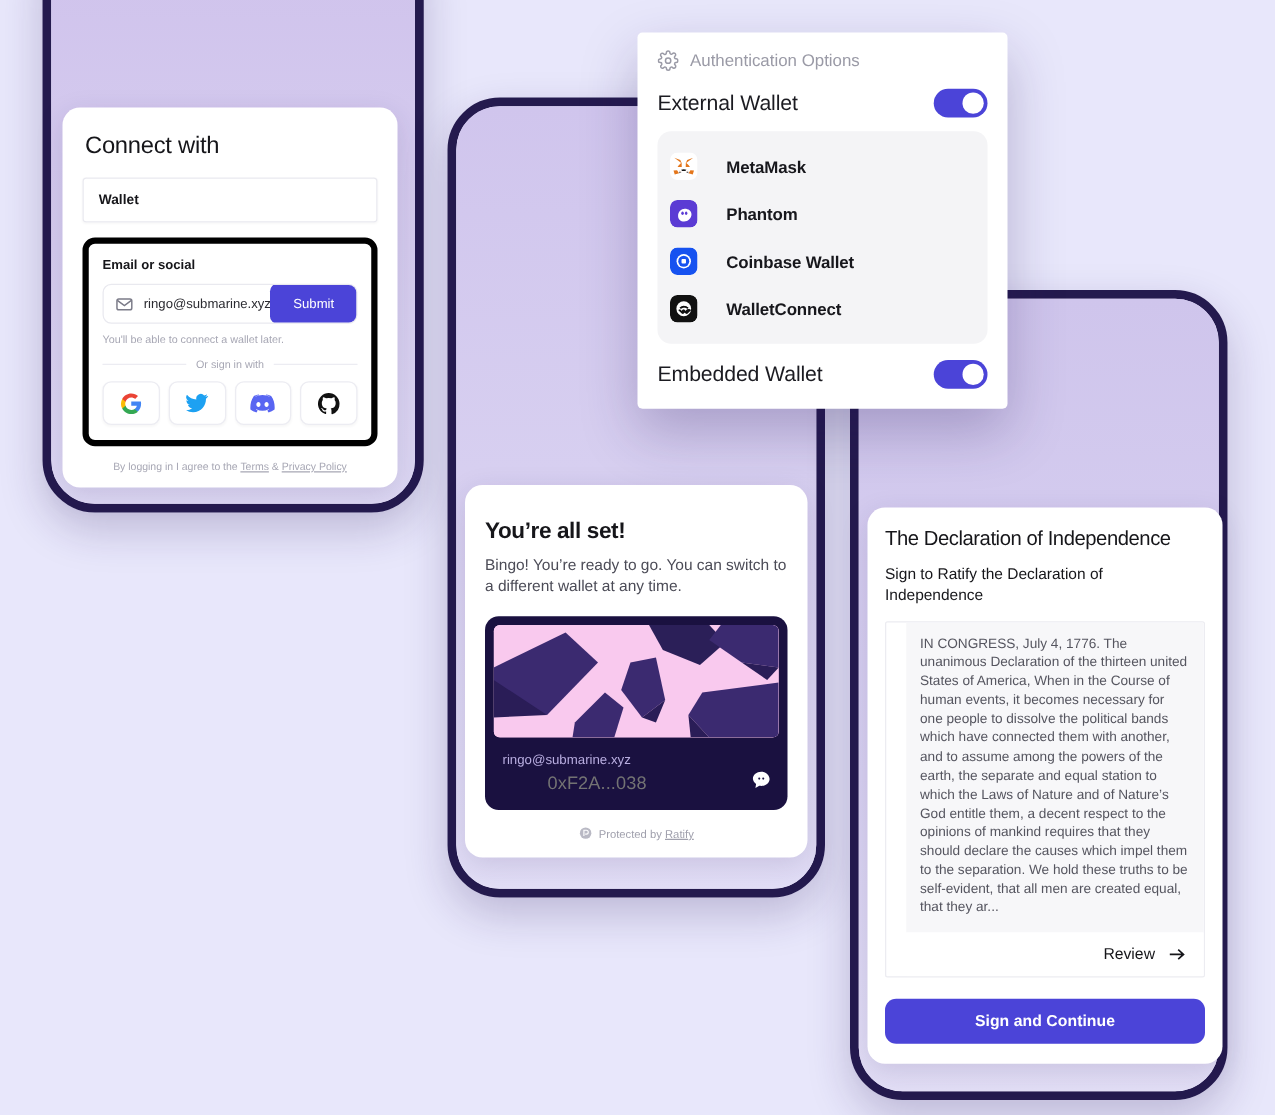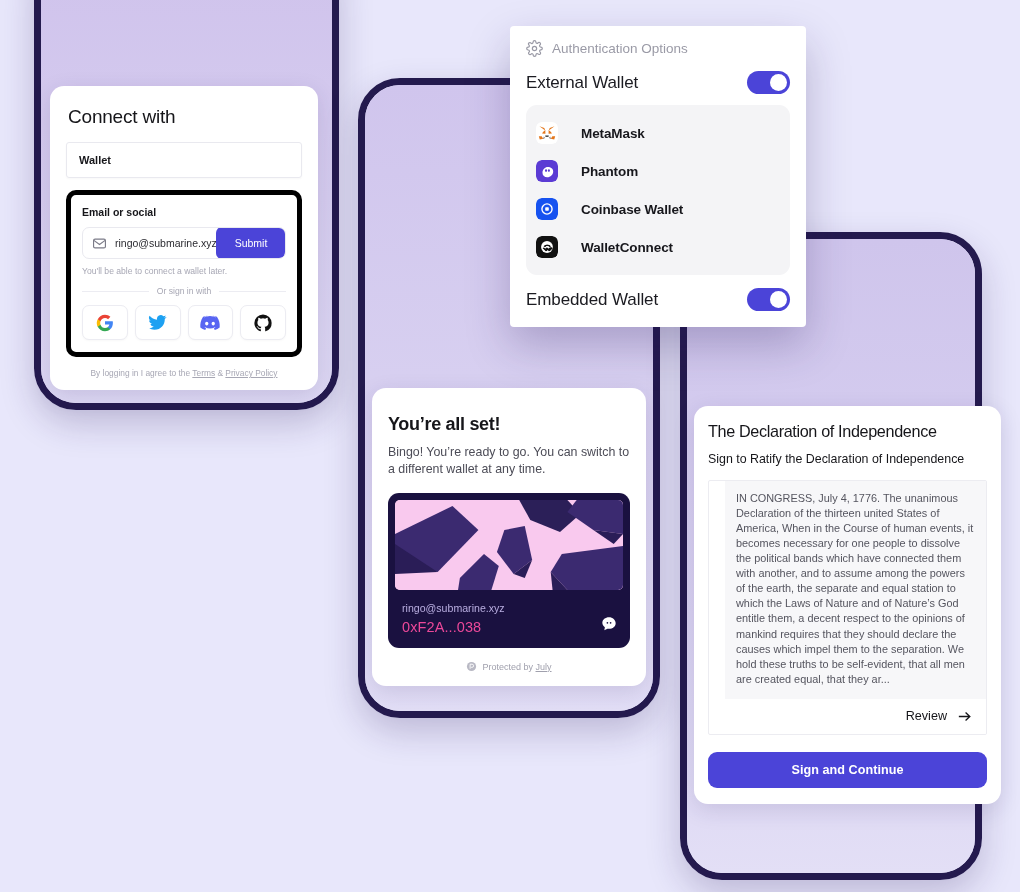--- a/index.html
+++ b/index.html
@@ -75,28 +75,28 @@
 
   
   #allset-card{left:372px;top:388px;width:274px;padding:16px 16px 10px;}
   .as-title{font-size:18px;font-weight:700;color:#16161a;letter-spacing:-.3px;margin:10px 0 9px;}
   .as-sub{font-size:12.4px;color:#4c4c57;line-height:1.38;}
   .wallet-card{margin-top:15px;background:#1a1140;border-radius:11px;overflow:hidden;}
   .wallet-art{height:90px;margin:7px 7px 0;border-radius:5px;overflow:hidden;position:relative;
               background:#f8c8ec;}
   .wallet-meta{padding:12px 14px 13px;position:relative;}
   .wallet-email{font-size:10.6px;color:#b9aee0;margin-bottom:5px;}
-  .wallet-addr{font-size:14.5px;color:#ec4899;font-weight:400;letter-spacing:.1px;}
+  .wallet-addr{font-size:14.5px;color:#737373;font-weight:400;letter-spacing:.1px;margin-left:36px;}
   .chatbubble{position:absolute;right:13px;bottom:16px;width:16px;height:16px;}
   .protected{display:flex;align-items:center;justify-content:center;gap:5px;margin-top:13px;margin-bottom:4px;}
   .protected .pt{font-size:9px;color:#a0a0ad;}
   .protected .pt u{text-decoration:underline;}
 
   
-  #decl-card{left:694px;top:406px;width:307px;padding:14px 14px 16px;}
+  #decl-card{left:694px;top:406px;width:284px;padding:14px 14px 16px;}
   .decl-title{font-size:16.2px;color:#16161a;letter-spacing:-.35px;margin:2px 0 10px;}
   .decl-sub{font-size:12.4px;color:#16161a;line-height:1.38;margin-bottom:12px;}
   .decl-box{border:1px solid #ececf1;border-radius:2px;overflow:hidden;padding-left:16px;}
   .decl-scroll{background:#f7f7f9;padding:10px 11px 12px;}
   .decl-scroll p{margin:0;font-size:10.9px;line-height:1.38;color:#55555f;}
   .review-row{display:flex;align-items:center;justify-content:flex-end;gap:9px;
               background:#fff;padding:9px 13px;}
   .review-row .rv{font-size:12.6px;color:#16161a;}
   .sign-btn{margin-top:17px;height:36px;background:#4b44d8;border-radius:9px;color:#fff;
             font-size:12.6px;font-weight:700;display:flex;align-items:center;justify-content:center;
@@ -280,21 +280,21 @@
           <circle cx="14.4" cy="10.3" r="1.25" fill="#1a1140"></circle>
         </svg>
       </div>
     </div>
 
     <div class="protected">
       <svg width="11" height="11" viewBox="0 0 24 24">
         <circle cx="12" cy="12" r="10" fill="#b9b9c4"></circle>
         <path d="M9 17V7h4.2a3.4 3.4 0 0 1 0 6.8H11.2" stroke="#ffffff" stroke-width="2" fill="none"></path>
       </svg>
-      <div class="pt"><span>Protected by </span><u>July</u></div>
+      <div class="pt"><span>Protected by </span><u>Ratify</u></div>
     </div>
   </div>
 
   <div class="card" id="decl-card">
     <div class="decl-title">The Declaration of Independence</div>
     <div class="decl-sub">Sign to Ratify the Declaration of Independence</div>
 
     <div class="decl-box">
       <div class="decl-scroll">
         <p>IN CONGRESS, July 4, 1776.

